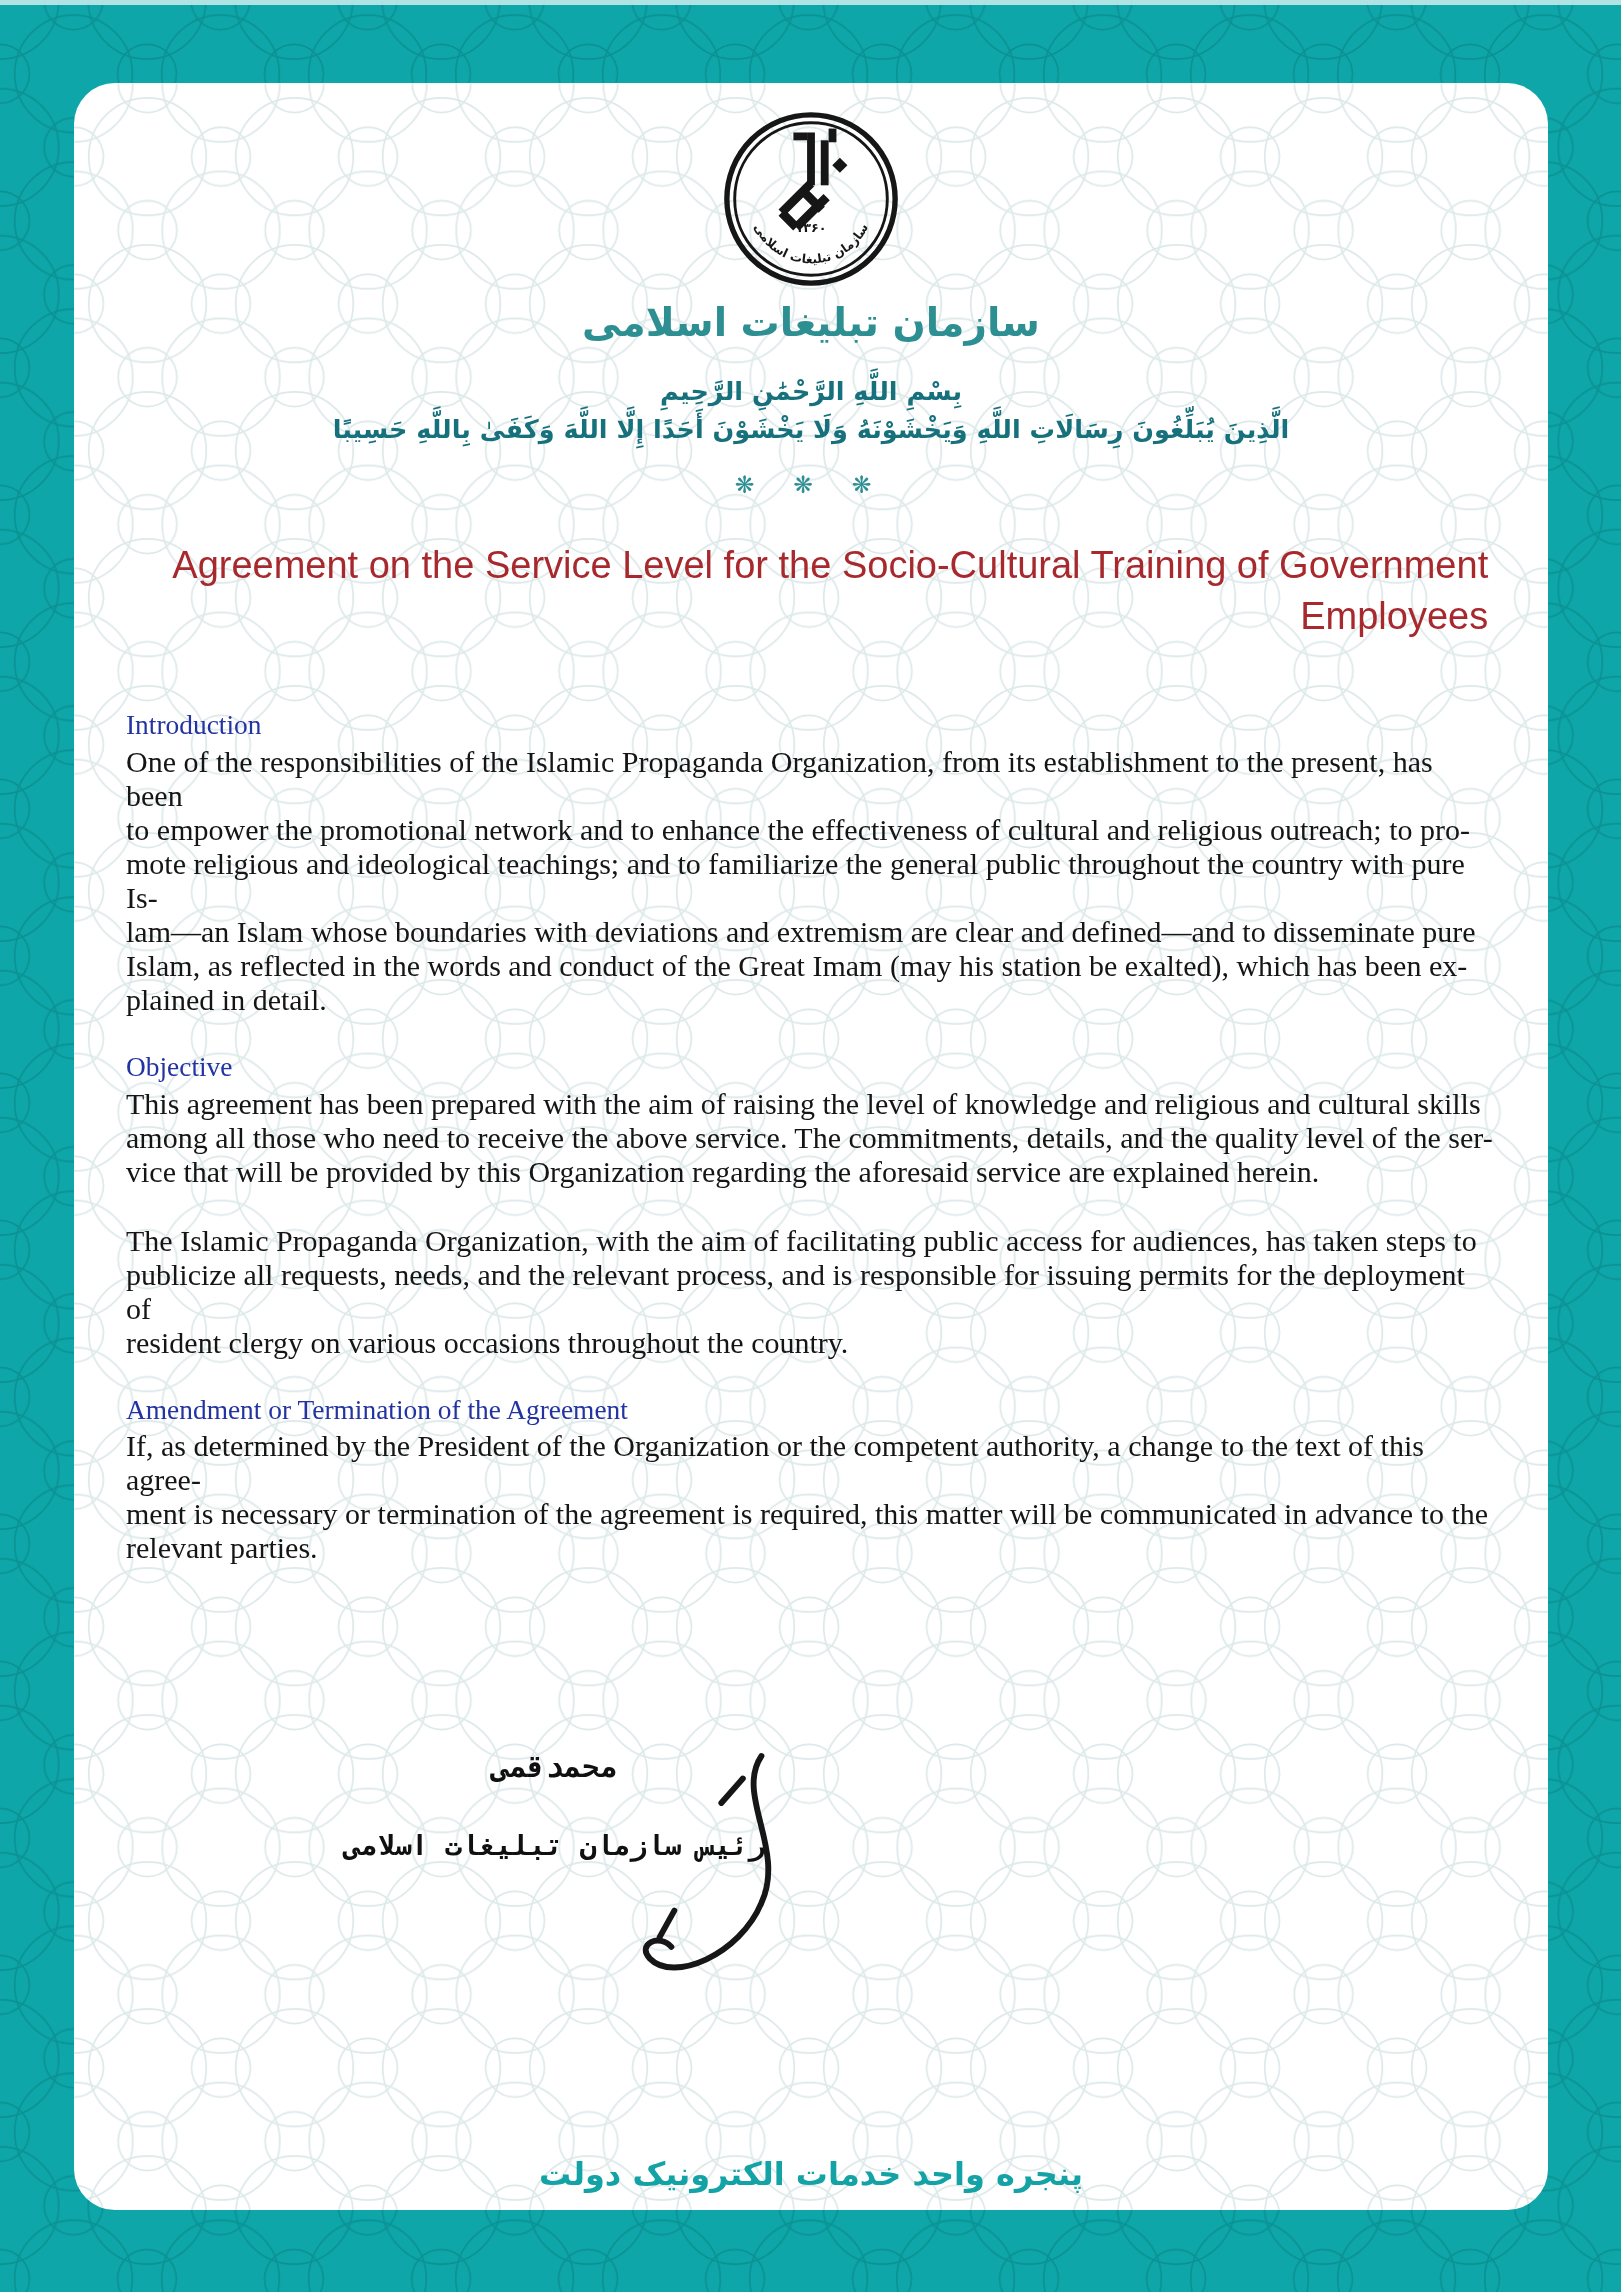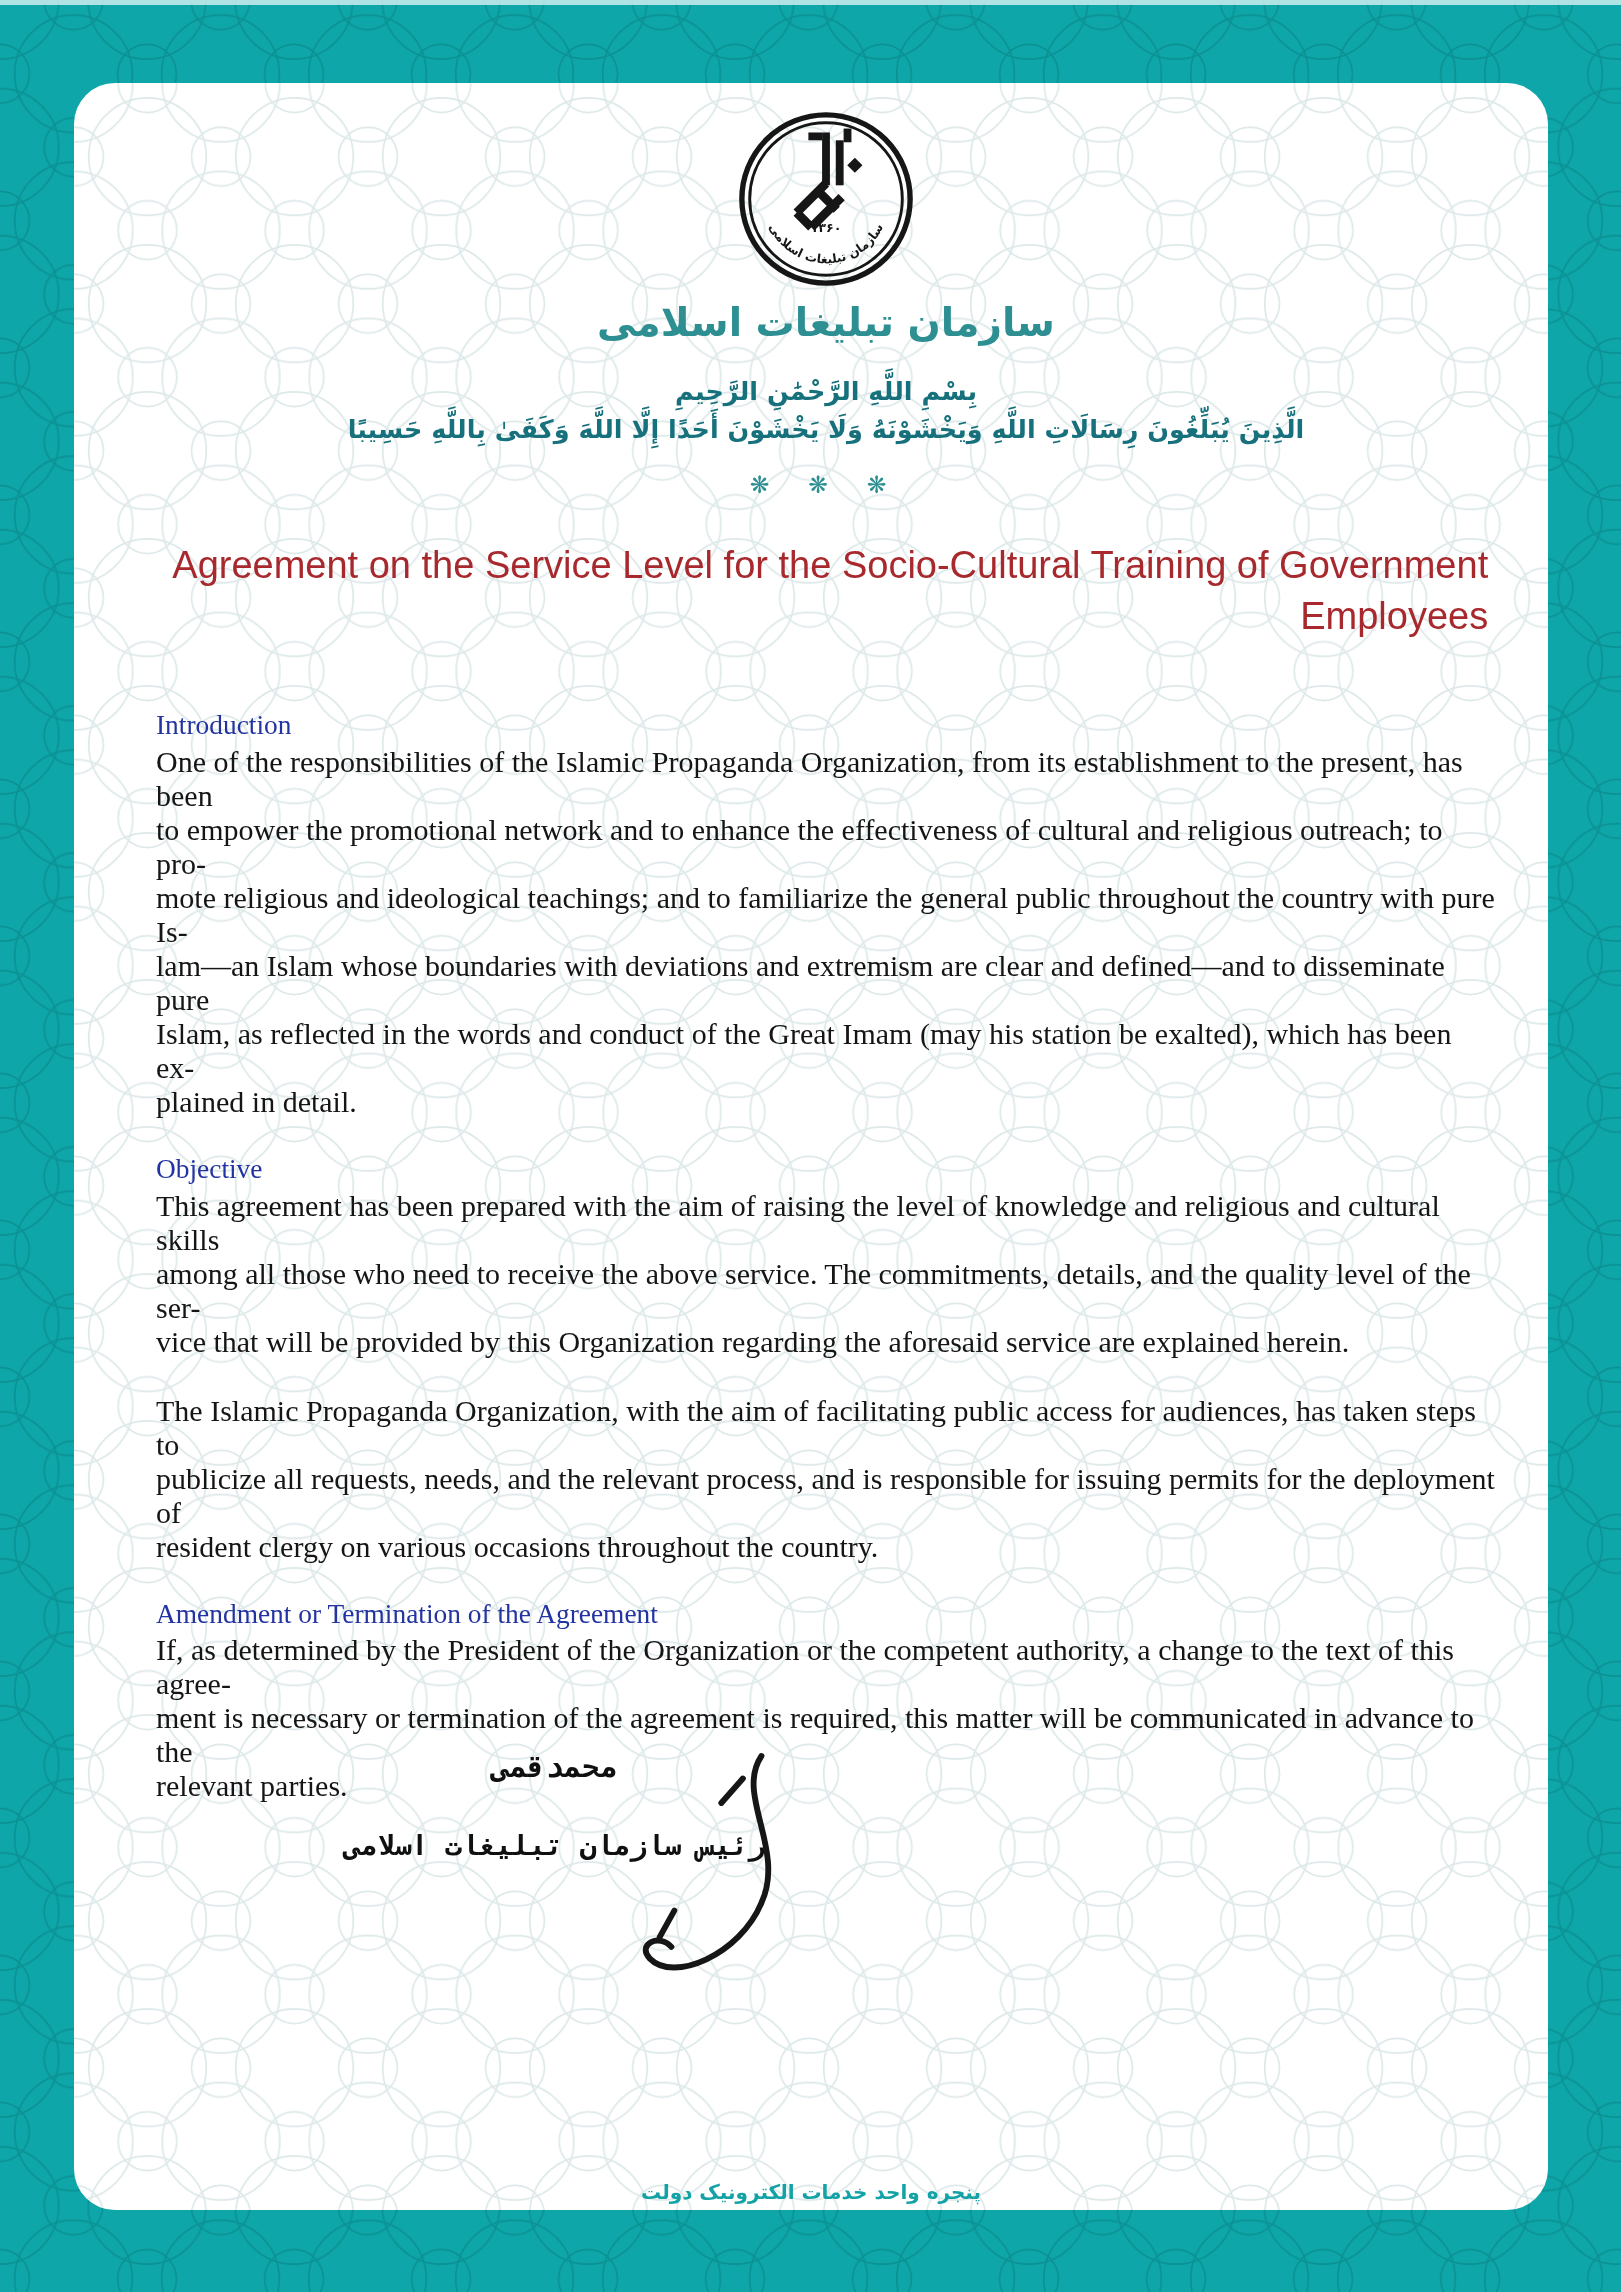--- a/index.html
+++ b/index.html
@@ -11,21 +11,21 @@
   svg.bg { position:absolute; inset:0; width:100%; height:100%; display:block; }
   .tile-dark  { fill:none; stroke:var(--teal-pattern,#0b9193); stroke-width:1.7; }
   .tile-light { fill:none; stroke:var(--card-pattern,#dde8e9); stroke-width:1.7; }
   .top-strip { position:absolute; top:0; left:0; right:0; height:4.9px;
     background:var(--top-strip,#cdeeee); opacity:.85; }
 
   .card {
     position:absolute; left:74px; top:83px; width:1474px; height:2127px;
     background:#ffffff; border-radius:41px; overflow:hidden;
   }
-  .content { position:relative; padding:25.5px 52px 0 52px;margin-left:30px; }
+  .content { position:relative; padding:25.5px 52px 0 52px; }
 
   
   .logo-wrap { text-align:center; }
   .logo-wrap svg { display:inline-block; }
   .ring-thick { fill:none; stroke:var(--ink,#161616); stroke-width:5.5; }
   .ring-thin  { fill:none; stroke:var(--ink,#161616); stroke-width:3; }
   .kufic-fill { fill:var(--ink,#161616); }
   .kufic-stroke { fill:none; stroke:var(--ink,#161616); stroke-width:9; stroke-linecap:butt; }
   .logo-year { font:600 13px "DejaVu Sans", sans-serif; fill:var(--ink,#161616); }
   .logo-arc  { font:600 12.5px "DejaVu Sans", sans-serif; fill:var(--ink,#161616); }
@@ -68,23 +68,23 @@
   .sig-block {
     position:absolute; left:250px; top:1666px; width:461px; text-align:center;
     font-family:Liberation Mono, monospace; font-weight:bold; color:#101010;
   }
   .sig-name { font-size:30px; }
   .sig-role { font-size:28px; margin-top:43px; }
   .sig-swoosh { position:absolute; left:431px; top:1619px; }
   .sig-swoosh path { fill:none; stroke:#161616; stroke-width:6; stroke-linecap:round; }
 
   .footer {
-    position:absolute; left:0; right:0; bottom:6px; text-align:center;
+    position:absolute; left:0; right:0; bottom:17px; text-align:center;
     font-family:"DejaVu Sans", sans-serif; font-weight:bold;
-    font-size:20px; color:var(--footer-teal,#13a2a5);
+    font-size:32px; color:var(--footer-teal,#13a2a5);
   }
 </style>
 </head>
 <body>
 
 <div class="page">
 
   <svg class="bg" aria-hidden="true" viewBox="0 0 1654 2339" width="1621" height="2293">
     <defs>
       <pattern id="tileDark" width="150" height="150" patternUnits="userSpaceOnUse">

